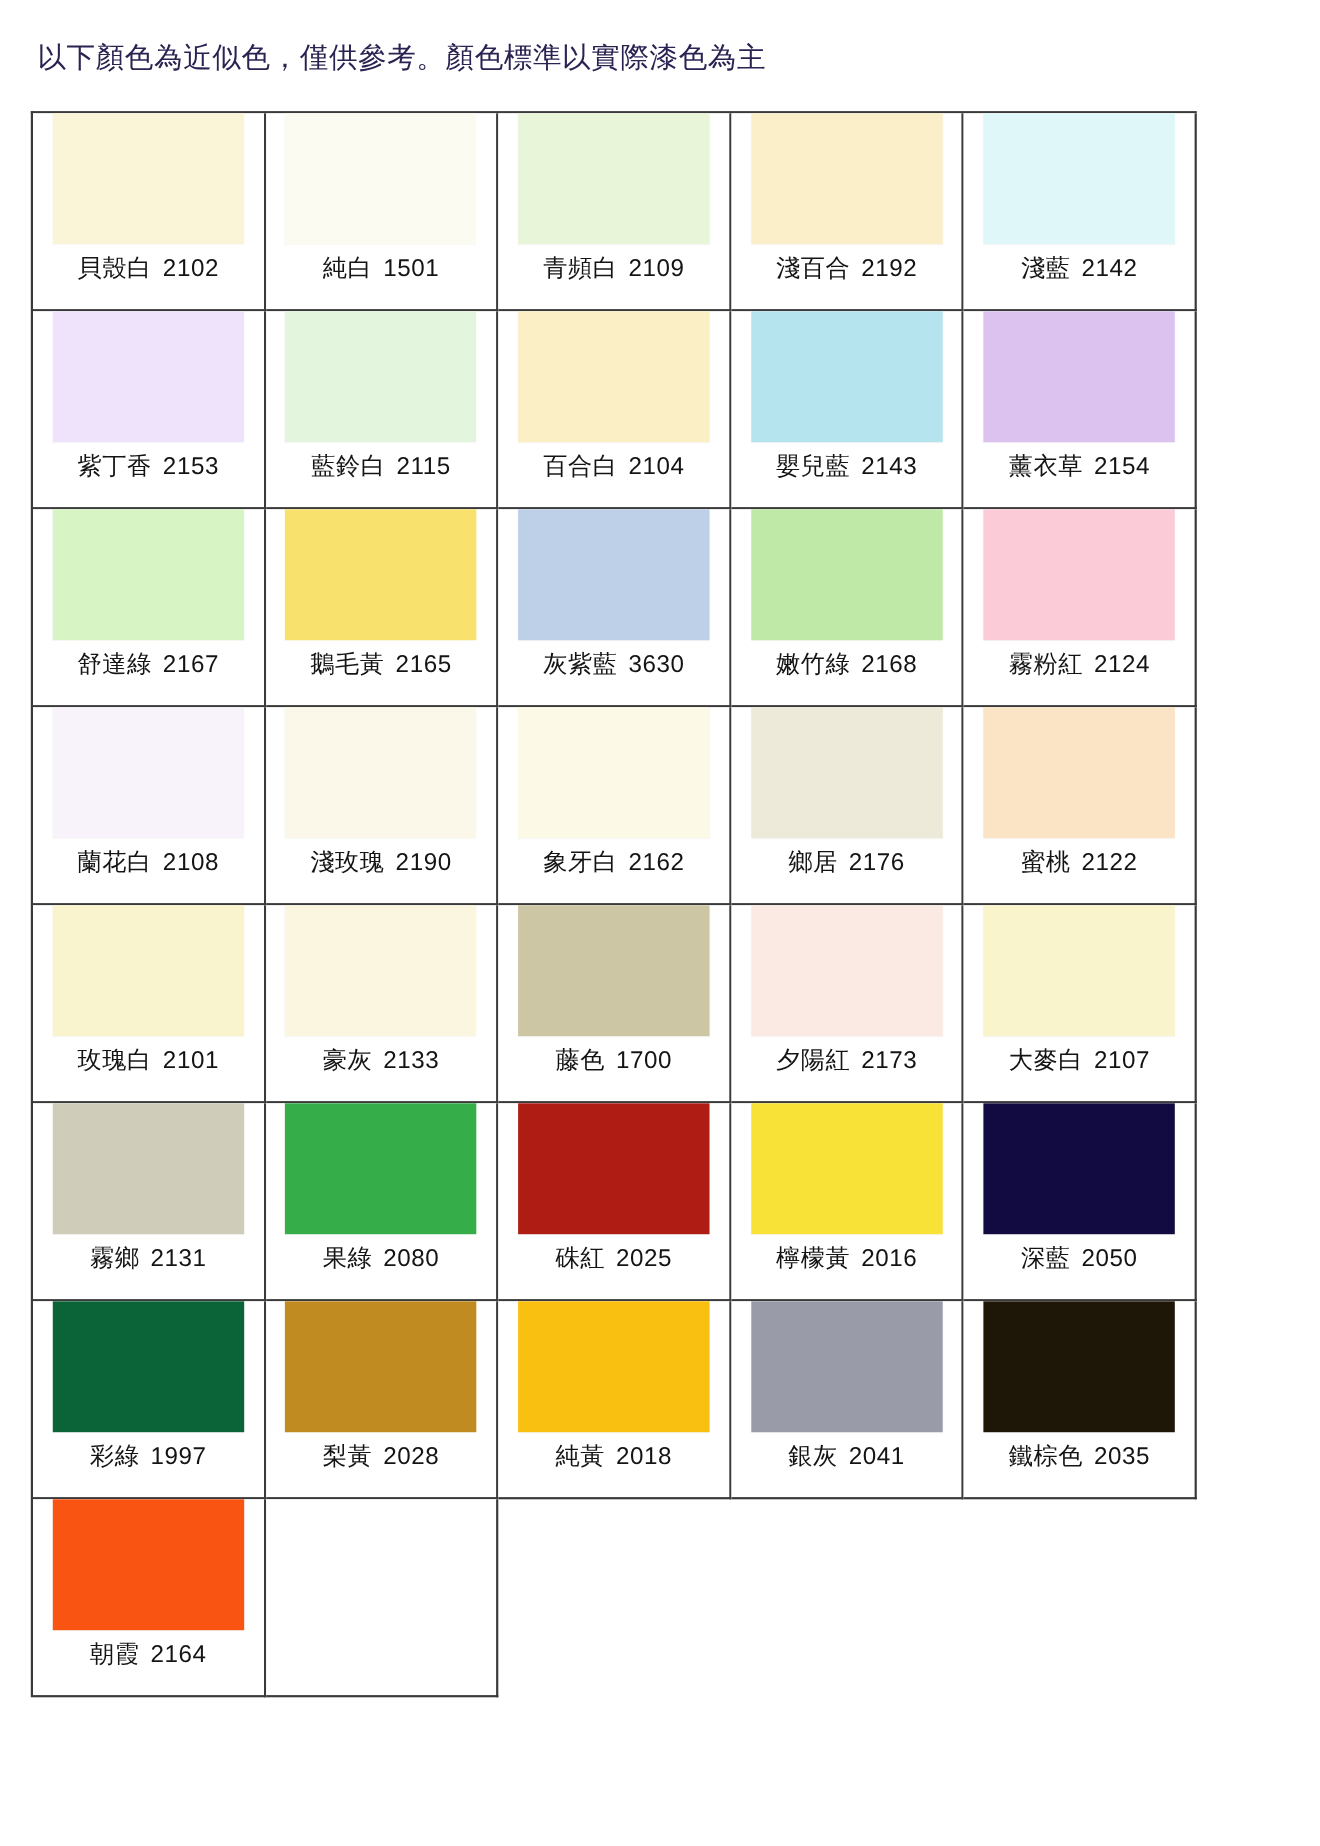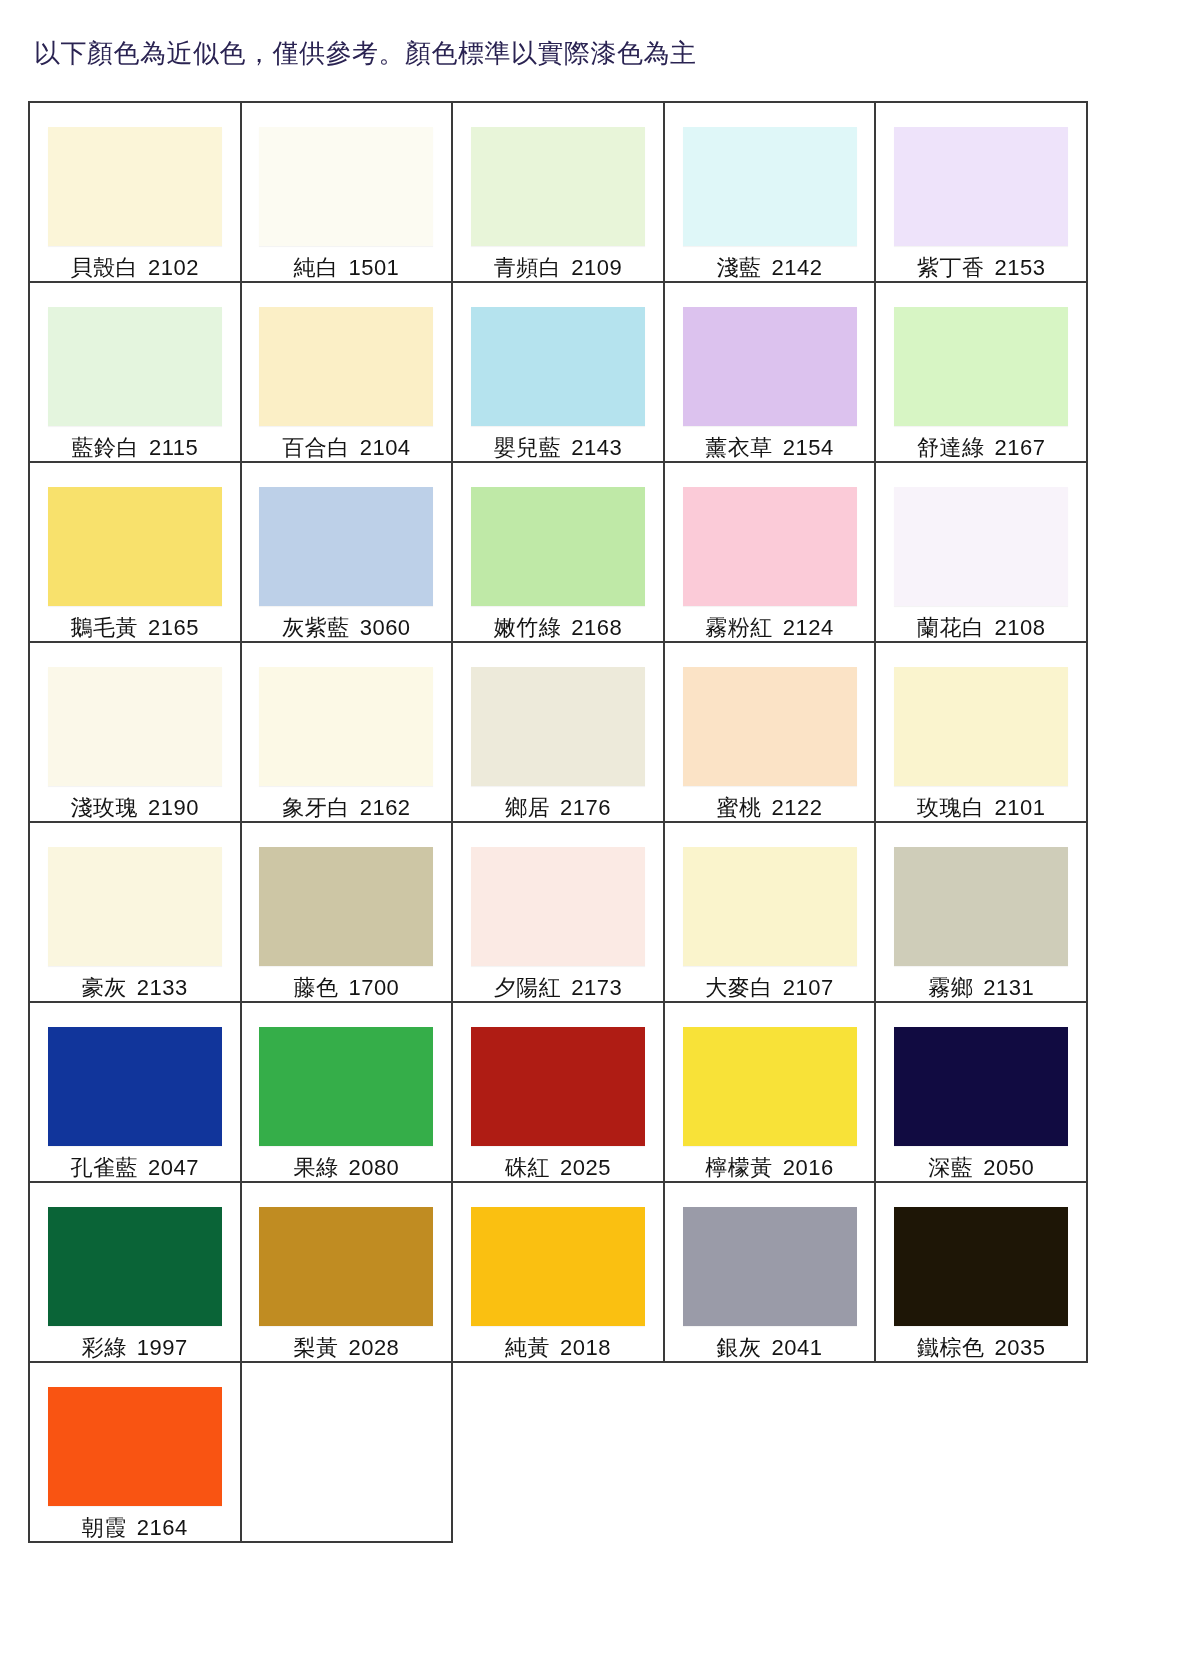--- a/index.html
+++ b/index.html
@@ -46,21 +46,21 @@
     box-sizing: border-box;
     border-right: 2px solid #3a3a3a;
     border-bottom: 2px solid #3a3a3a;
     height: 180px;
     position: relative;
     background: #ffffff;
     display: flex;
     flex-direction: column;
     align-items: center;
     justify-content: flex-start;
-    padding-top: 24px;
+    padding-top: 0;
   }
   .cell.empty {
     
   }
   .swatch {
     width: 174px;
     height: 119px;
     box-shadow: 0 0 0 0px rgba(0,0,0,0);
   }
   .swatch.tint-edge {
@@ -97,20 +97,24 @@
       </div>
       <div class="cell">
         <div class="swatch tint-edge" style="background: rgb(252, 251, 242);"></div>
         <div class="label"><span>純白</span><span class="code">1501</span></div>
       </div>
       <div class="cell">
         <div class="swatch tint-edge" style="background: rgb(232, 245, 217);"></div>
         <div class="label"><span>青頻白</span><span class="code">2109</span></div>
       </div>
       <div class="cell">
+        <div class="swatch tint-edge" style="background: rgb(250, 239, 200);"></div>
+        <div class="label"><span>淺百合</span><span class="code">2192</span></div>
+      </div>
+      <div class="cell">
         <div class="swatch tint-edge" style="background: rgb(223, 247, 248);"></div>
         <div class="label"><span>淺藍</span><span class="code">2142</span></div>
       </div>
       <div class="cell">
         <div class="swatch tint-edge" style="background: rgb(238, 227, 250);"></div>
         <div class="label"><span>紫丁香</span><span class="code">2153</span></div>
       </div>
       <div class="cell">
         <div class="swatch tint-edge" style="background: rgb(228, 245, 222);"></div>
         <div class="label"><span>藍鈴白</span><span class="code">2115</span></div>
@@ -130,21 +134,21 @@
       <div class="cell">
         <div class="swatch tint-edge" style="background: rgb(215, 245, 196);"></div>
         <div class="label"><span>舒達綠</span><span class="code">2167</span></div>
       </div>
       <div class="cell">
         <div class="swatch tint-edge" style="background: rgb(248, 225, 108);"></div>
         <div class="label"><span>鵝毛黃</span><span class="code">2165</span></div>
       </div>
       <div class="cell">
         <div class="swatch tint-edge" style="background: rgb(189, 208, 232);"></div>
-        <div class="label"><span>灰紫藍</span><span class="code">3060</span></div>
+        <div class="label"><span>灰紫藍</span><span class="code">3630</span></div>
       </div>
       <div class="cell">
         <div class="swatch tint-edge" style="background: rgb(191, 233, 167);"></div>
         <div class="label"><span>嫩竹綠</span><span class="code">2168</span></div>
       </div>
       <div class="cell">
         <div class="swatch tint-edge" style="background: rgb(251, 203, 216);"></div>
         <div class="label"><span>霧粉紅</span><span class="code">2124</span></div>
       </div>
       <div class="cell">
@@ -185,24 +189,20 @@
       </div>
       <div class="cell">
         <div class="swatch tint-edge" style="background: rgb(250, 244, 204);"></div>
         <div class="label"><span>大麥白</span><span class="code">2107</span></div>
       </div>
       <div class="cell">
         <div class="swatch tint-edge" style="background: rgb(207, 205, 185);"></div>
         <div class="label"><span>霧鄉</span><span class="code">2131</span></div>
       </div>
       <div class="cell">
-        <div class="swatch tint-edge" style="background: rgb(17, 53, 155);"></div>
-        <div class="label"><span>孔雀藍</span><span class="code">2047</span></div>
-      </div>
-      <div class="cell">
         <div class="swatch tint-edge" style="background: rgb(53, 174, 73);"></div>
         <div class="label"><span>果綠</span><span class="code">2080</span></div>
       </div>
       <div class="cell">
         <div class="swatch tint-edge" style="background: rgb(175, 28, 20);"></div>
         <div class="label"><span>硃紅</span><span class="code">2025</span></div>
       </div>
       <div class="cell">
         <div class="swatch tint-edge" style="background: rgb(248, 226, 56);"></div>
         <div class="label"><span>檸檬黃</span><span class="code">2016</span></div>

